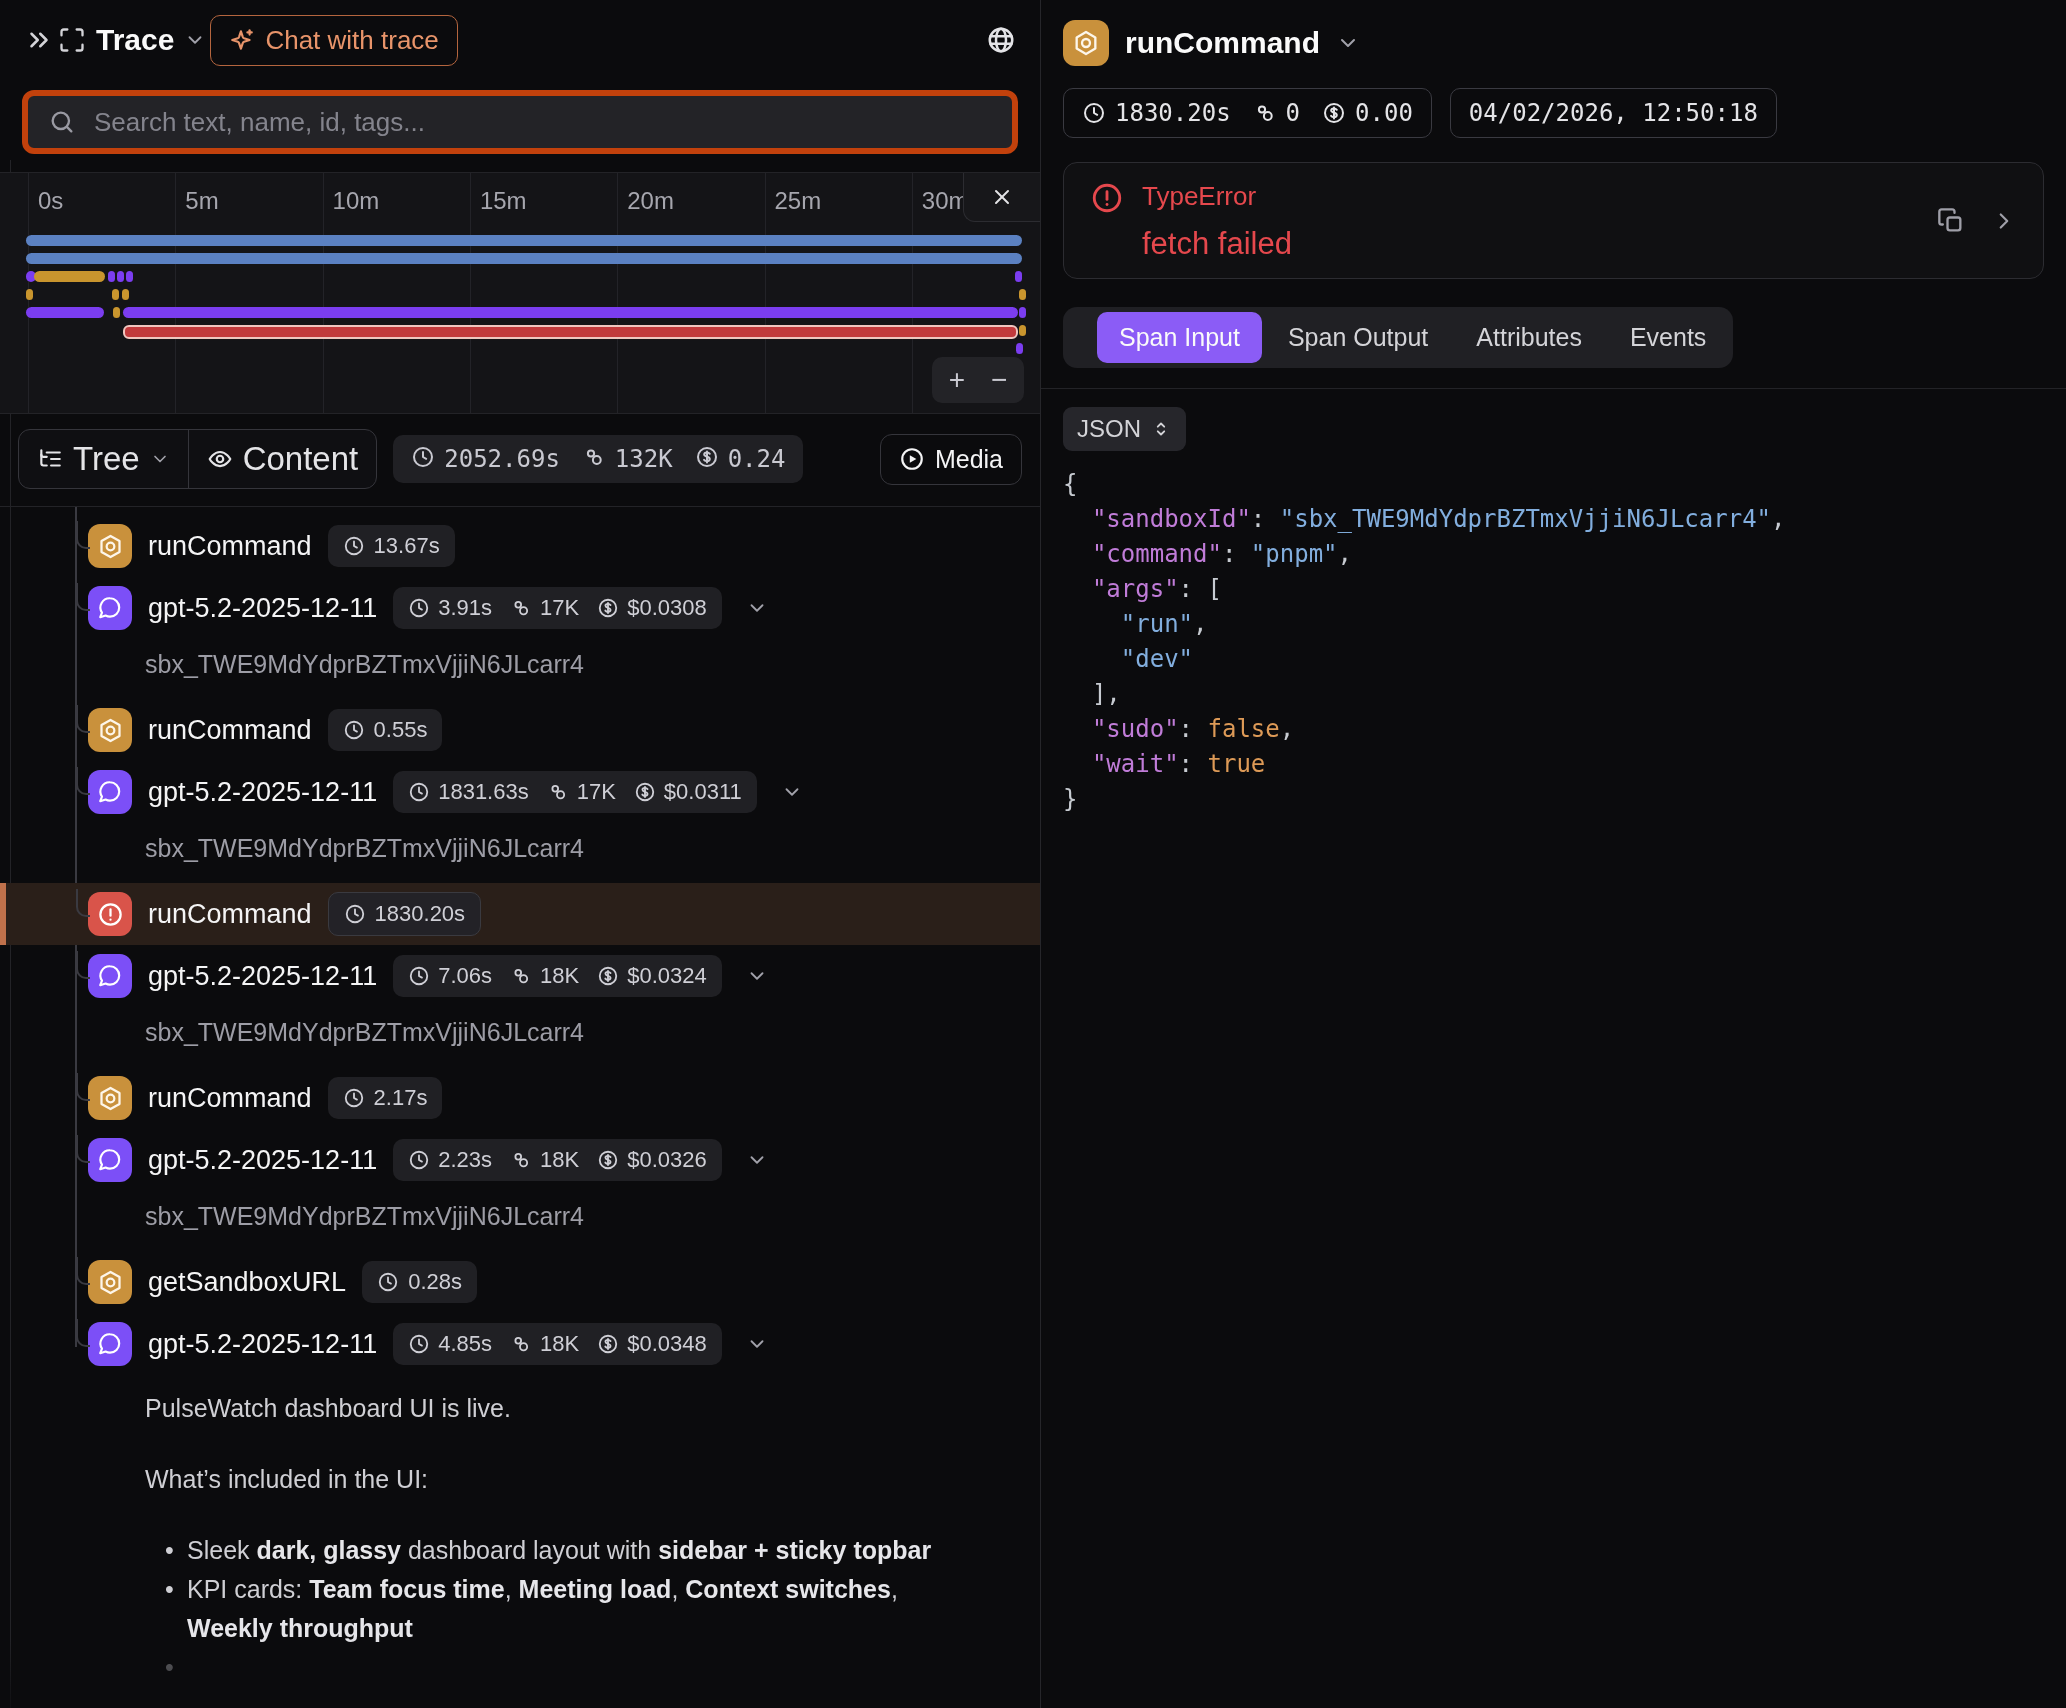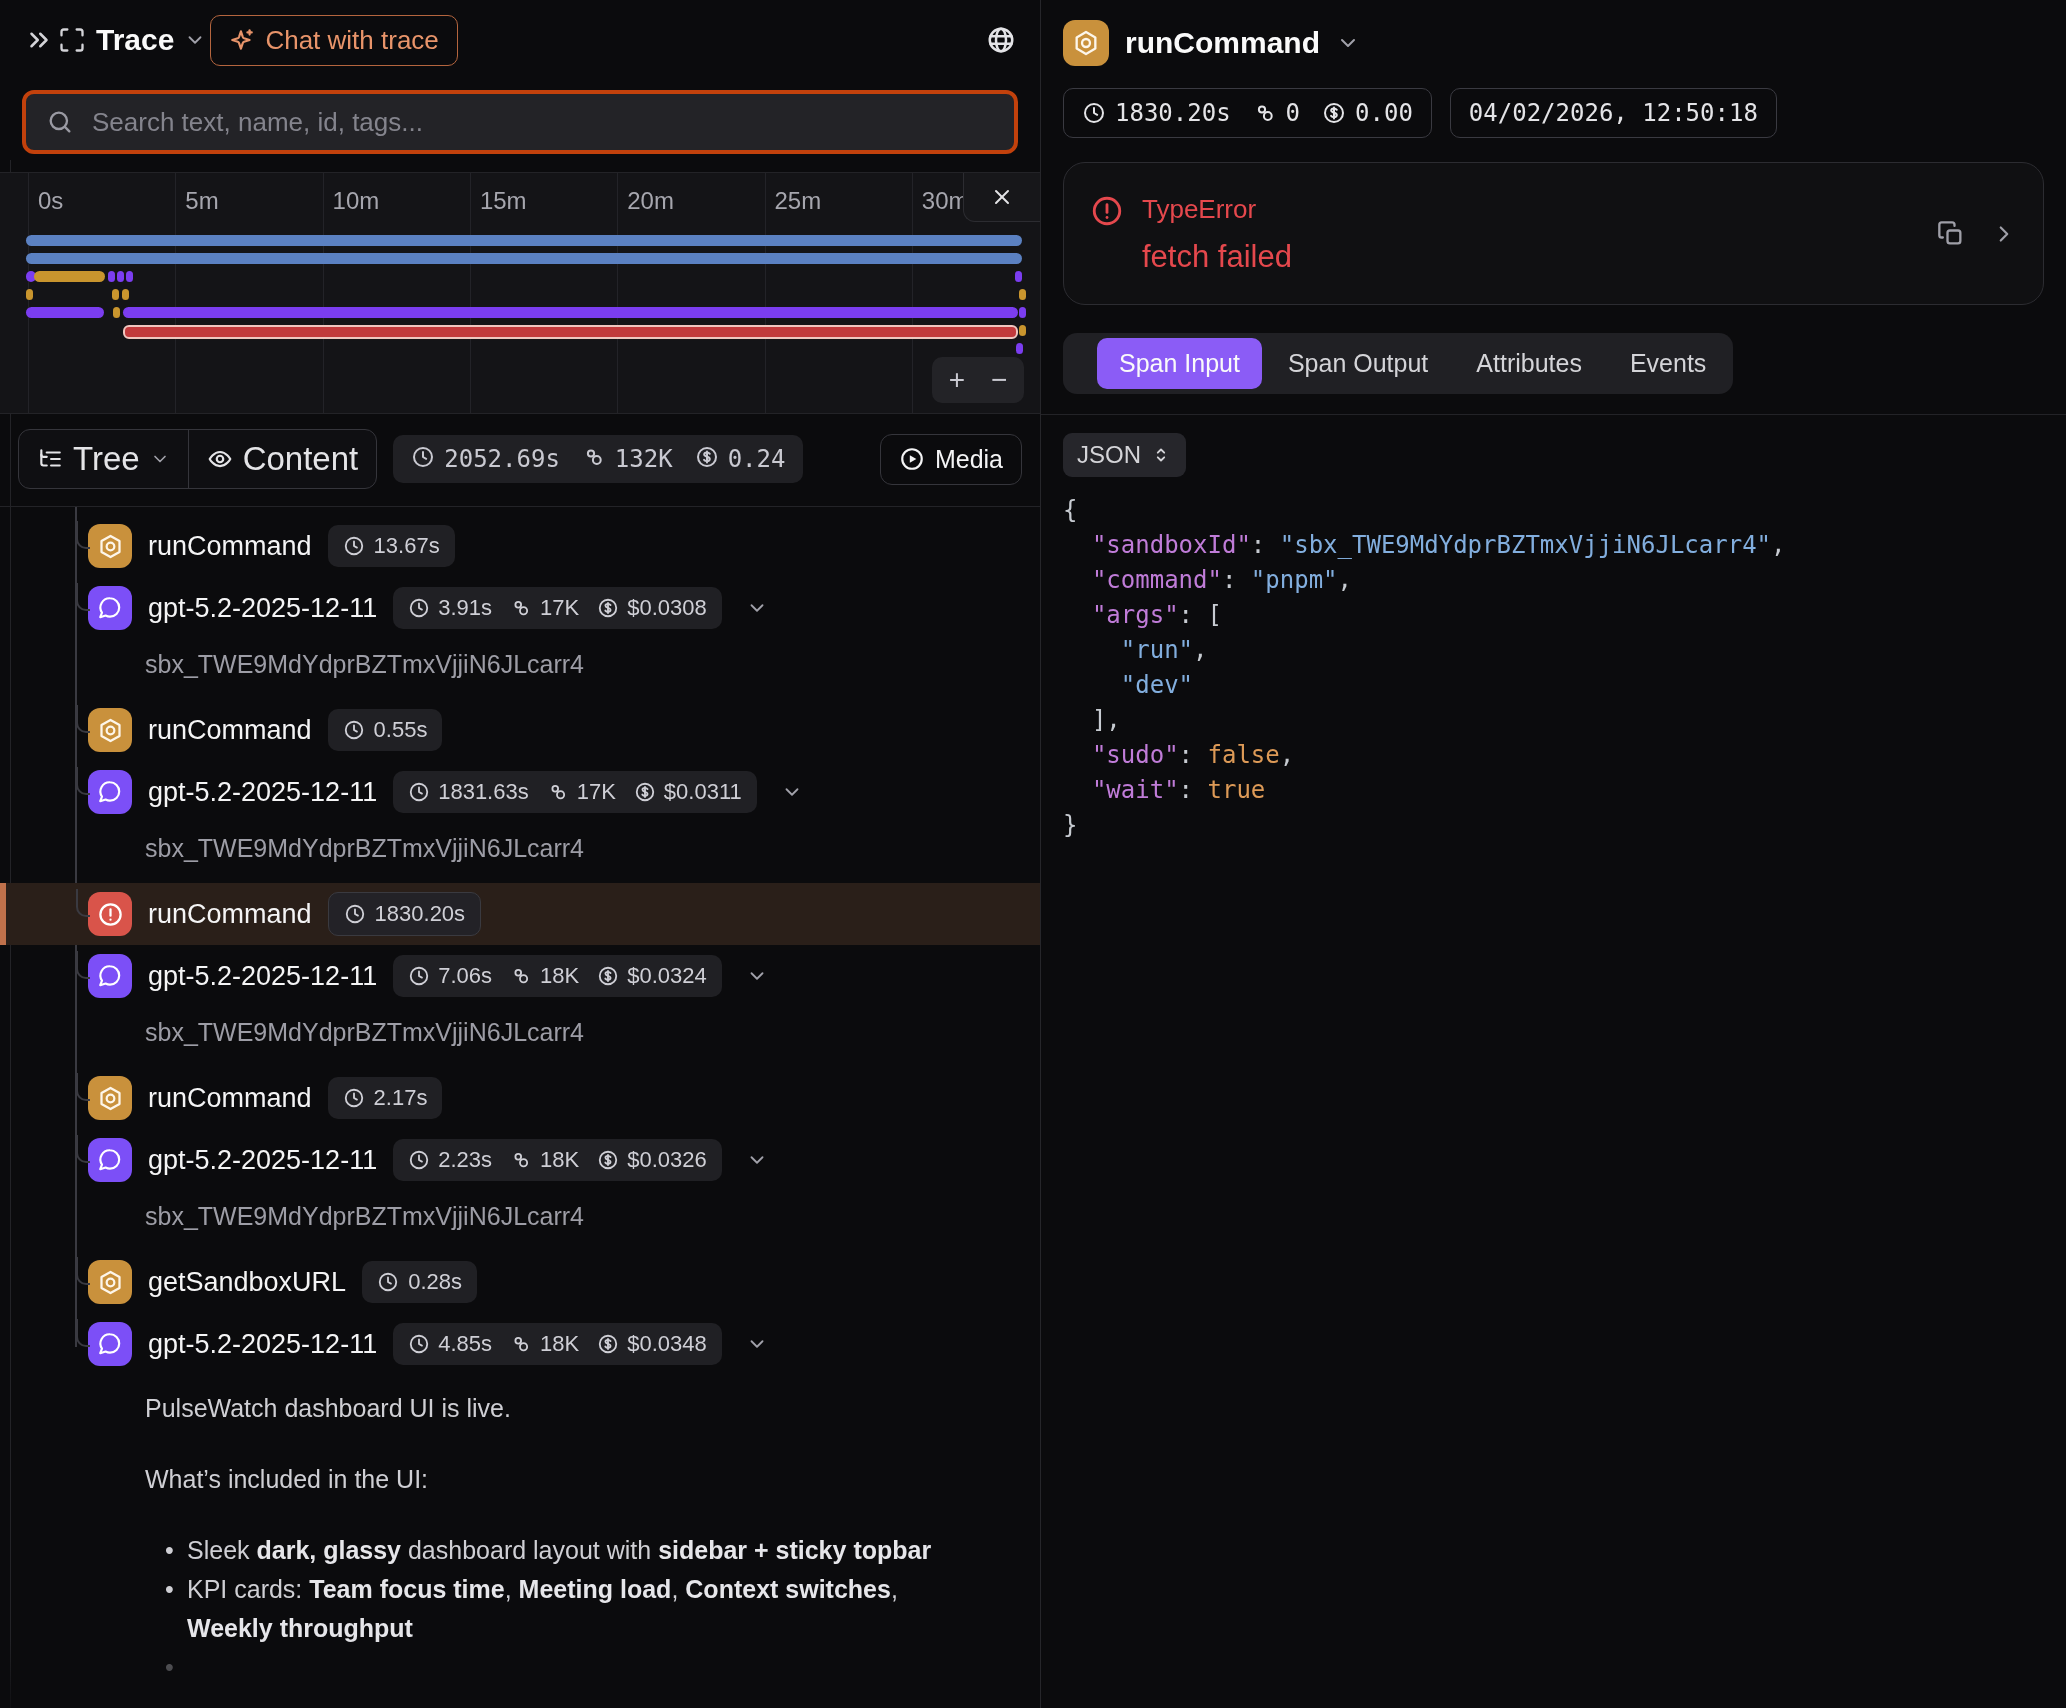--- a/index.html
+++ b/index.html
@@ -12,21 +12,21 @@
   
   .left-panel{position:relative;width:1041px;height:1708px;border-right:1px solid #26262a;box-sizing:border-box;overflow:hidden;}
   .left-rail{position:absolute;left:10px;top:160px;bottom:0;width:1px;background:#232327;}
   .lp-header{height:64px;display:flex;align-items:center;gap:4px;padding:8px 24px;}
   .hicon{color:#d4d4d8;display:flex;align-items:center;}
   .lp-title{font-size:30px;font-weight:700;color:#fafafa;display:flex;align-items:center;gap:10px;margin-left:6px;}
   .lp-title .chev{color:#a1a1aa;}
   .chat-btn{display:flex;align-items:center;gap:10px;border:1.5px solid #b4653e;border-radius:10px;
             padding:9px 18px;color:#e8946a;font-size:26px;background:transparent;}
   .globe{margin-left:auto;color:#e4e4e7;}
-  .searchbar{margin:10px 22px 0;height:64px;background:#232327;border:4px solid #c2410c;border-radius:12px;
+  .searchbar{margin:10px 22px 0;height:64px;background:#232327;border:6px solid #c2410c;border-radius:12px;
              display:flex;align-items:center;gap:16px;padding:0 20px;box-sizing:border-box;}
   .searchbar input{flex:1;background:transparent;border:0;outline:none;color:#d4d4d8;font-size:26px;
                    font-family:"Liberation Sans",sans-serif;}
   .searchbar input::placeholder{color:#84848d;}
   .searchbar .sic{color:#9a9aa3;}
 
   
   .timeline{position:relative;margin-top:18px;height:240px;background:#141417;
             border-top:1px solid #232327;border-bottom:1px solid #232327;overflow:hidden;}
   .gridline{position:absolute;top:0;bottom:0;width:1px;background:#232328;}
@@ -99,22 +99,22 @@
            justify-content:center;color:#fdf6ea;}
   .rp-title{font-size:30px;font-weight:700;color:#fafafa;}
   .rp-header .chev{color:#a1a1aa;}
   .rp-stats{display:flex;align-items:center;gap:18px;margin-top:22px;}
   .rpill{display:flex;align-items:center;gap:22px;border:1px solid #3a3a41;border-radius:10px;height:48px;
          padding:0 18px;font-size:24px;color:#e4e4e7;}
   .rpill .grp{display:flex;align-items:center;gap:9px;}
   .rp-actions{display:flex;align-items:center;gap:16px;margin-top:26px;}
   .abtn{display:flex;align-items:center;gap:11px;border:1px solid #3a3a41;border-radius:10px;height:50px;
         padding:0 18px;font-size:25px;color:#e4e4e7;background:#101013;}
-  .error-card{margin-top:24px;border:1px solid #2c2c31;border-radius:22px;background:#101012;
-              padding:29px 26px;display:flex;align-items:flex-start;gap:18px;}
+  .error-card{margin-top:24px;border:1px solid #2c2c31;border-radius:14px;background:#101012;
+              padding:16px 26px;display:flex;align-items:flex-start;gap:18px;}
   .error-card .etxts{flex:1;}
   .error-title{color:#e5484d;font-size:26px;margin-top:2px;}
   .error-msg{color:#e5484d;font-size:31px;margin-top:14px;}
   .error-icon{color:#e5484d;margin-top:2px;}
   .eactions{display:flex;align-items:center;gap:26px;color:#9f9fa8;align-self:center;}
   .tabs{display:inline-flex;align-items:center;background:#202024;border-radius:14px;padding:5px;margin-top:28px;gap:4px;}
   .tab{font-size:25px;color:#d4d4d8;padding:11px 22px;border-radius:10px;}
   .tab.active{background:#8b5cf6;color:#fafafa;margin-left:29px;}
   .rp-divider{height:1px;background:#232327;margin:20px -22px 0 -22px;}
   .fmt-pill{display:inline-flex;align-items:center;gap:9px;background:#26262b;border-radius:9px;

